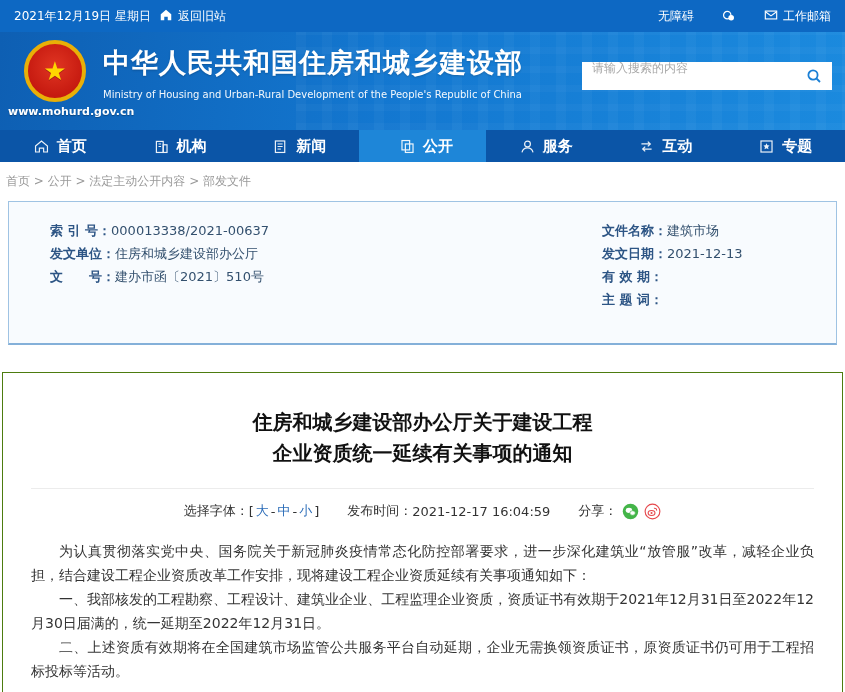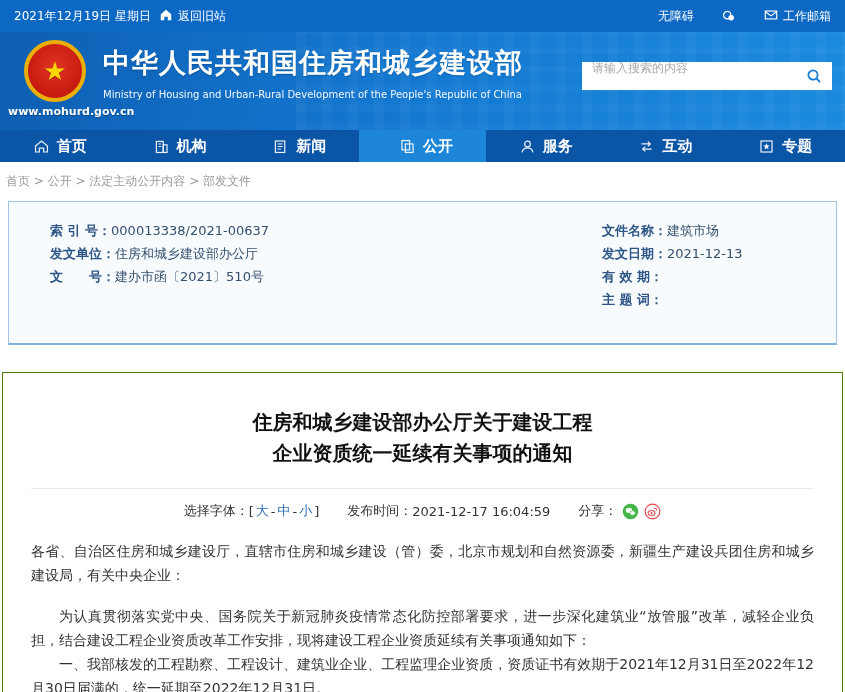--- a/index.html
+++ b/index.html
@@ -274,18 +274,17 @@
         <svg viewBox="0 0 18 18">
             <circle cx="9" cy="9" r="7.8" fill="#fff" stroke="#e6484d" stroke-width="1.2"></circle>
             <ellipse cx="8" cy="10.6" rx="3.6" ry="2.6" fill="none" stroke="#e6484d" stroke-width="1.2"></ellipse>
             <circle cx="8" cy="10.6" r="1.1" fill="#e6484d"></circle>
             <path d="M10.5 5.5 C12.3 5.2 13.6 6.4 13.3 8.1" fill="none" stroke="#e6484d" stroke-width="1.1"></path>
           </svg>
       </span>
     </span>
   </div>
   <div class="article-body">
-    <p class="salutation">各省、自治区住房和城乡建设厅，直辖市住房和城乡建设（管）委，北京市规划和自然资源委，新疆生产建设兵团住房和城乡建设局，有关中央企业：</p>
     <p class="indent">为认真贯彻落实党中央、国务院关于新冠肺炎疫情常态化防控部署要求，进一步深化建筑业“放管服”改革，减轻企业负担，结合建设工程企业资质改革工作安排，现将建设工程企业资质延续有关事项通知如下：</p>
     <p class="indent">一、我部核发的工程勘察、工程设计、建筑业企业、工程监理企业资质，资质证书有效期于2021年12月31日至2022年12月30日届满的，统一延期至2022年12月31日。</p>
     <p class="indent">二、上述资质有效期将在全国建筑市场监管公共服务平台自动延期，企业无需换领资质证书，原资质证书仍可用于工程招标投标等活动。</p>
   </div>
 </div>
 
 </body></html>

